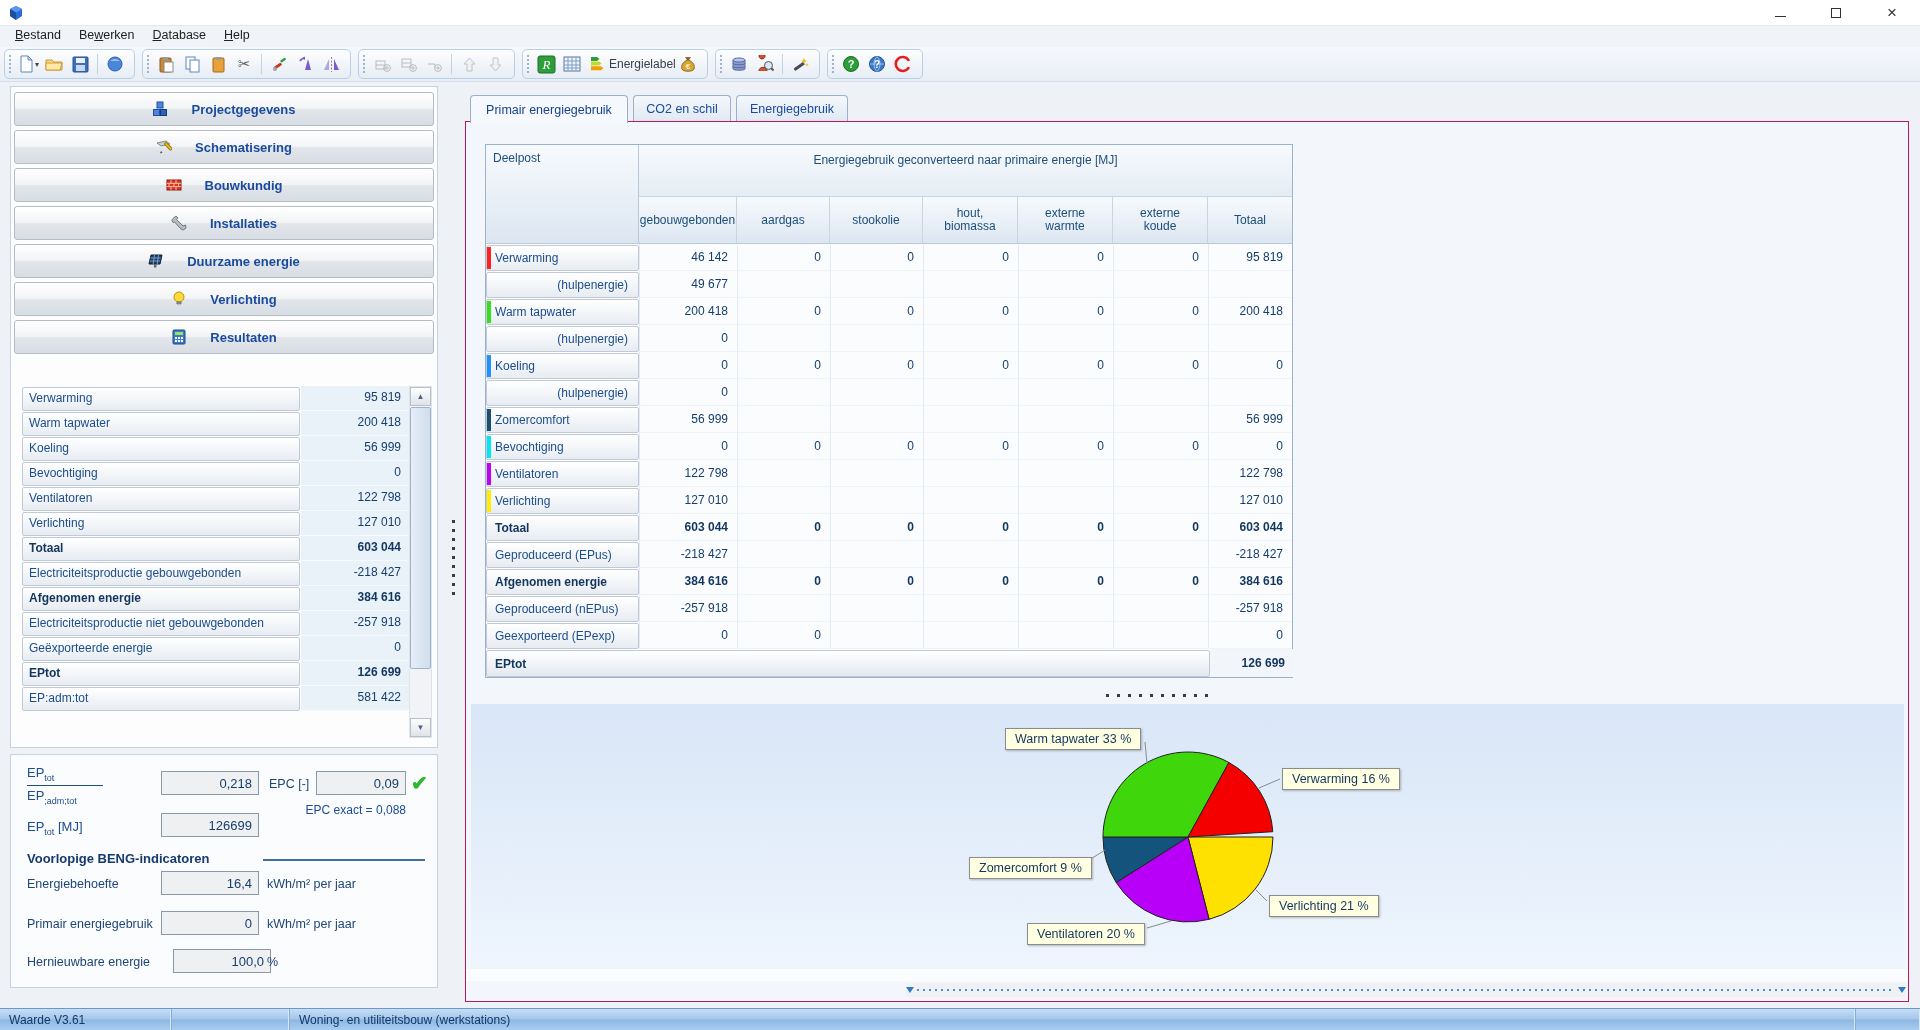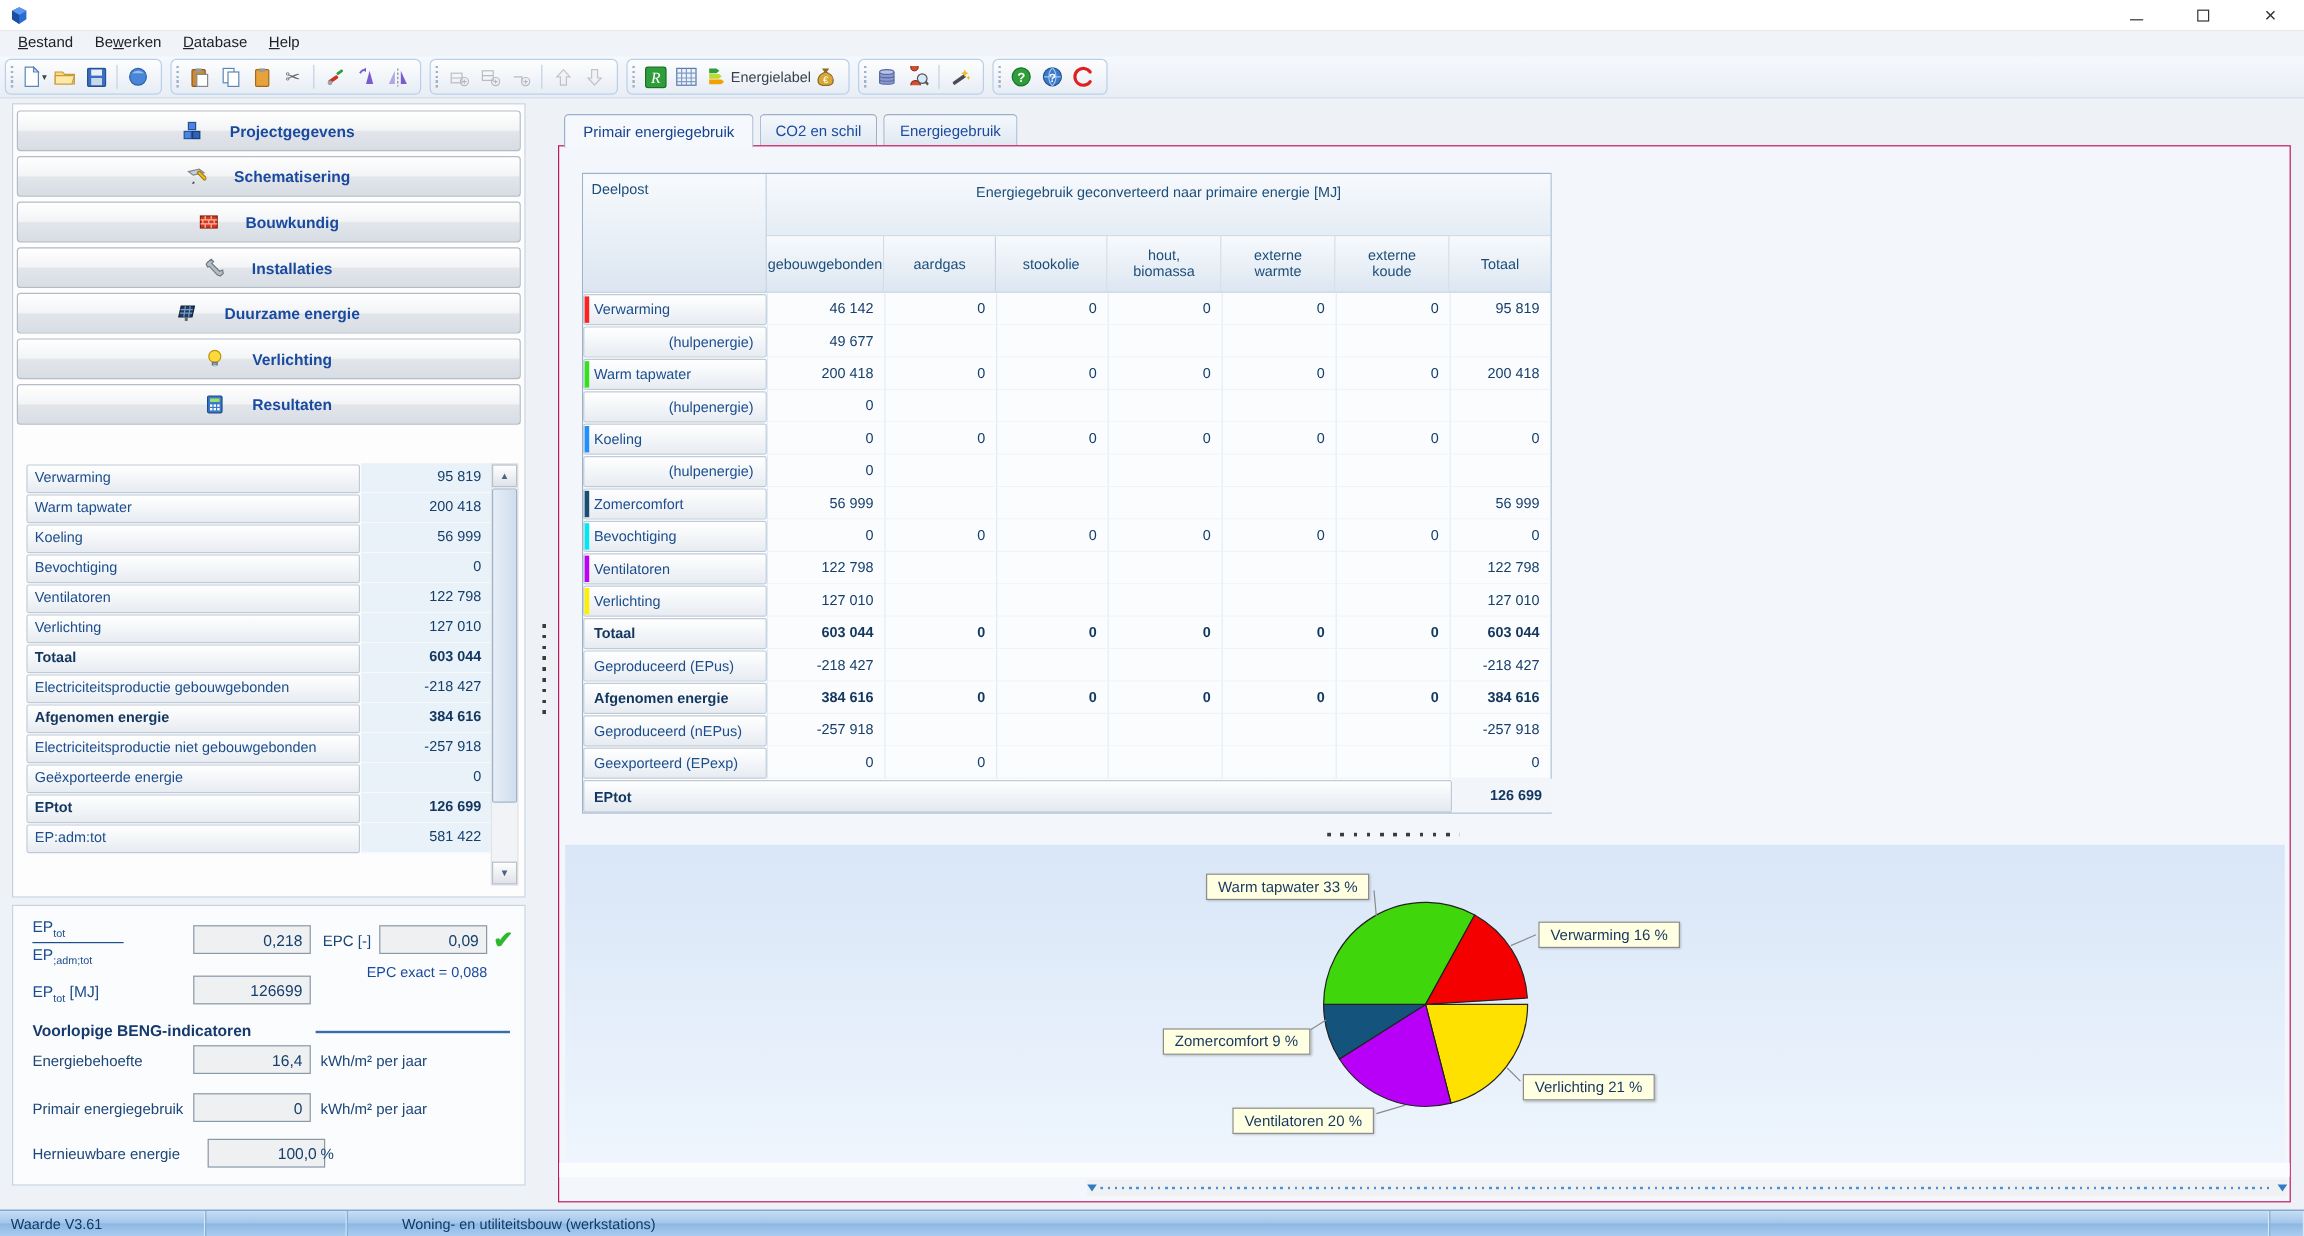--- a/index.html
+++ b/index.html
@@ -740,15 +740,15 @@
   <div class="collapsebar">
     <div class="tri"></div>
     <div class="dotline"></div>
     <div class="tri"></div>
   </div>
 </div>
 
 <div class="statusbar">
   <div class="sseg" style="width:172px;">Waarde V3.61</div>
   <div class="sseg" style="width:118px;"></div>
-  <div class="sseg" style="width:1566px;margin-left:36px;">Woning- en utiliteitsbouw (werkstations)</div>
+  <div class="sseg" style="width:1566px;">Woning- en utiliteitsbouw (werkstations)</div>
   <div class="sseg" style="flex:1;border-right:none;"></div>
 </div>
 
 </body></html>

